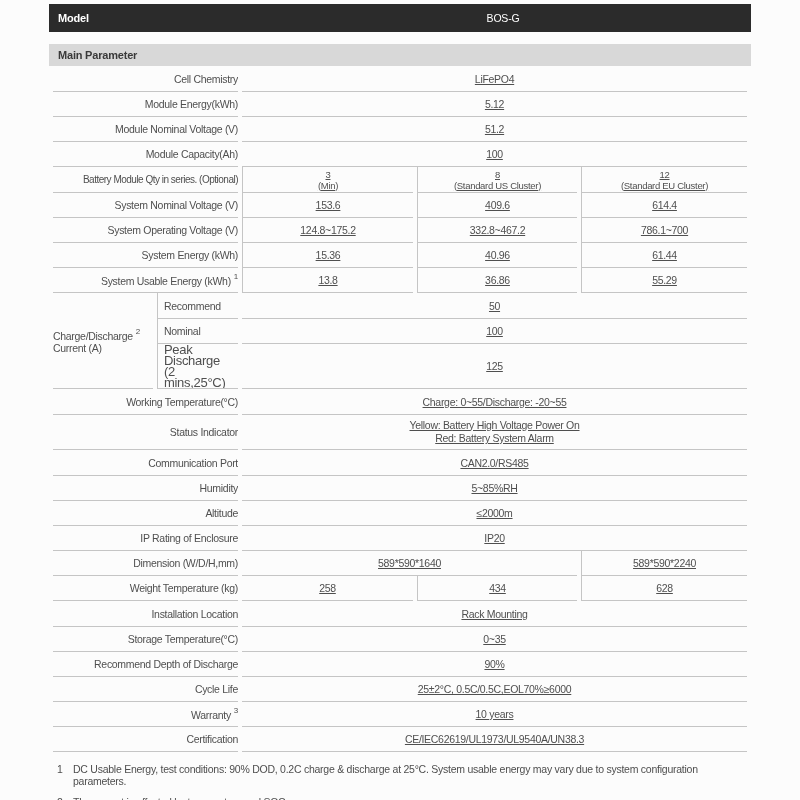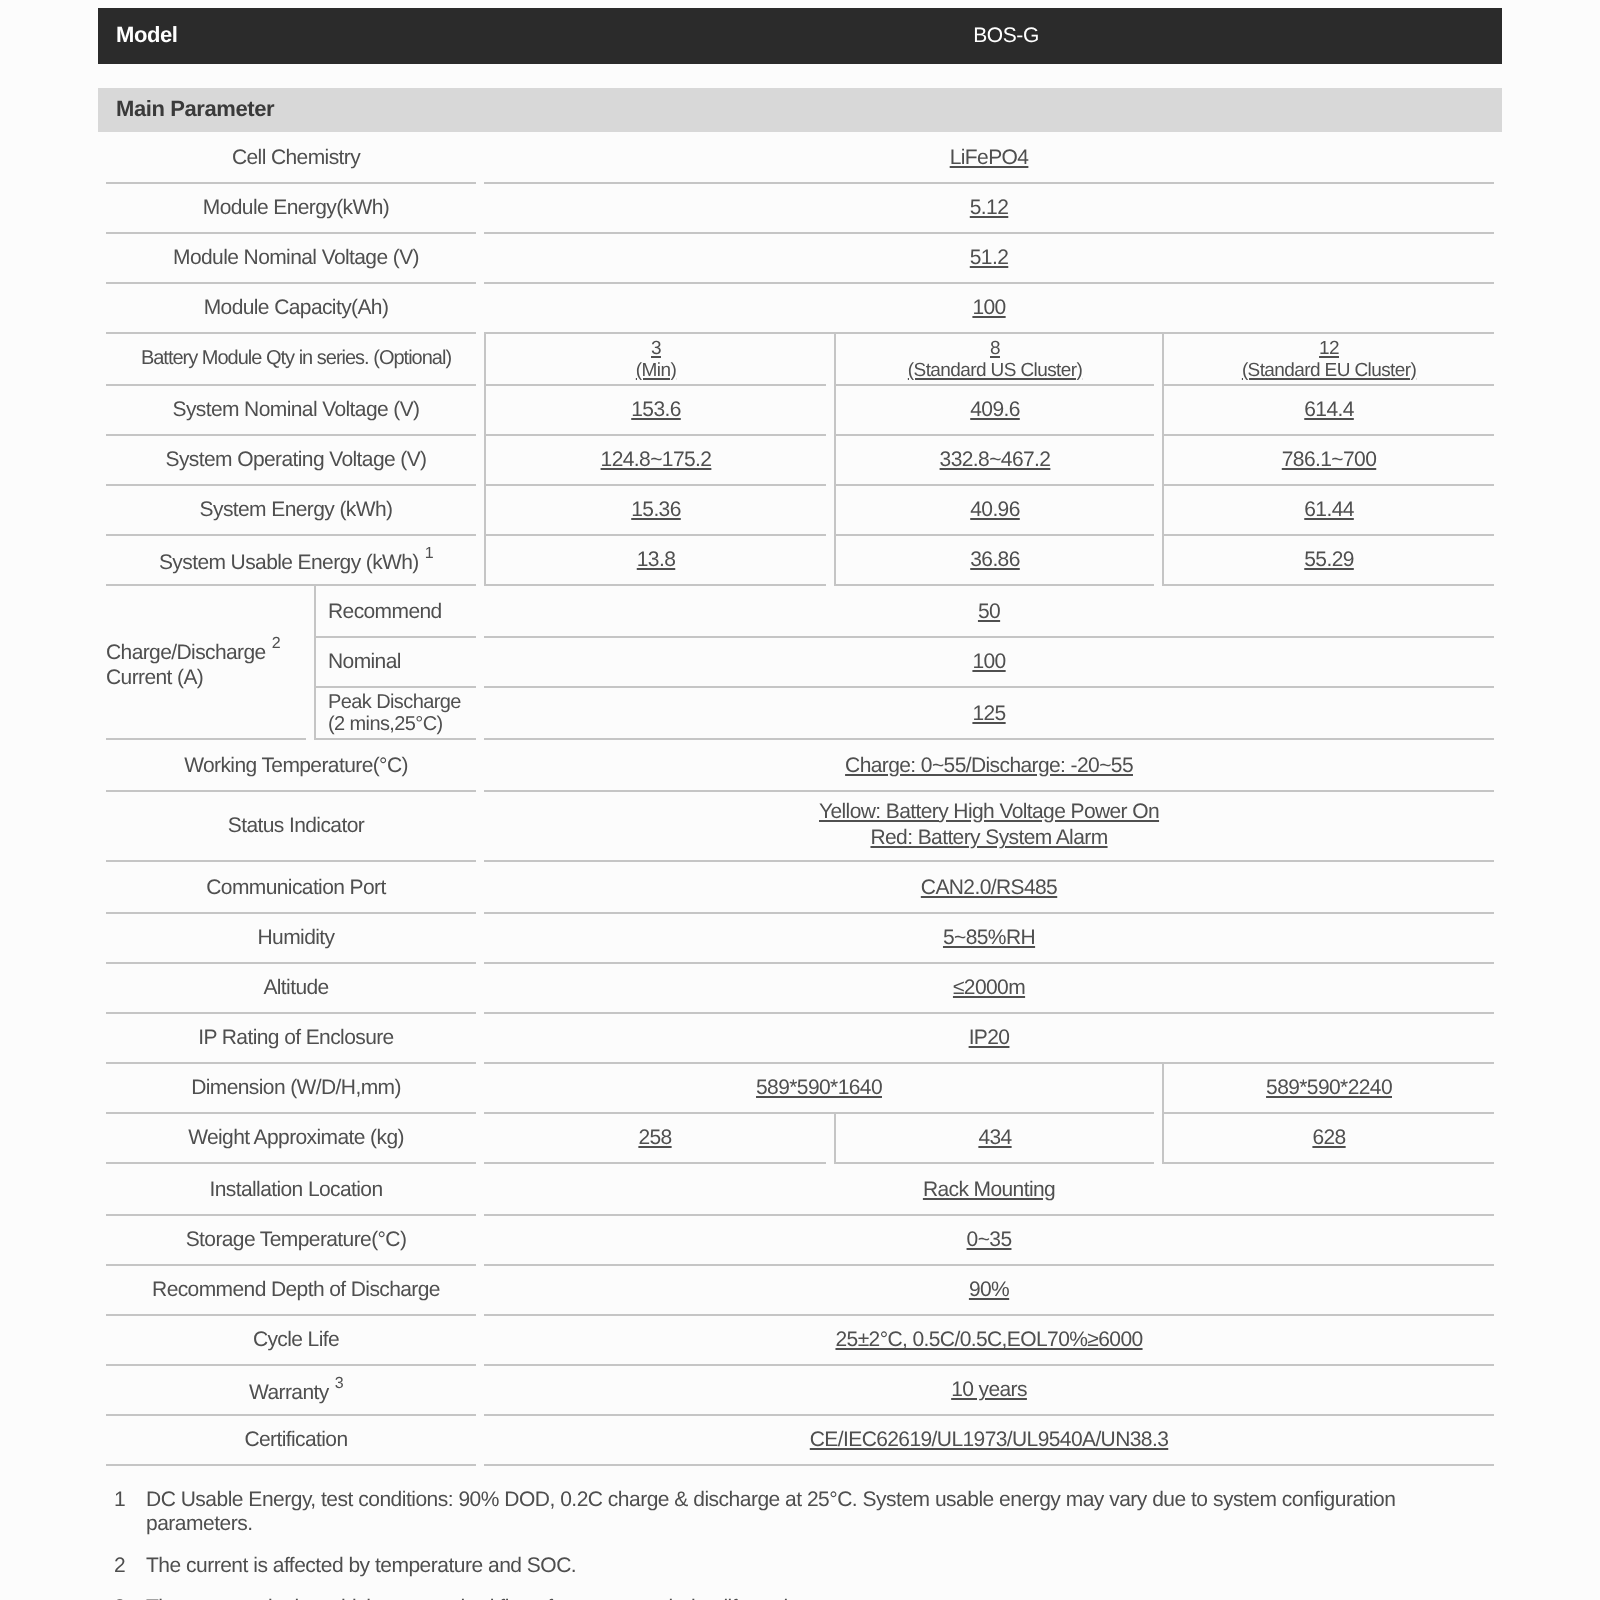--- a/index.html
+++ b/index.html
@@ -40,27 +40,27 @@
   }
   col.c1{width:100px} col.c2{width:81px} col.c3{width:171px} col.c4{width:160px} col.c5{width:166px}
   .spec td {
     border-bottom:1px solid #c5c5c5;
     font-size:10.5px; color:#4f4f4f; letter-spacing:-0.3px;
     vertical-align:middle; padding:0; overflow:hidden;
   }
   .spec tr    { height:25px; }
   .spec tr.h26{ height:26px; }
   .spec tr.h35{ height:35px; }
-  td.lbl  { text-align:center; padding-left:5px; }
+  td.lbl  { text-align:right; padding-left:5px; }
   td.lbl.tight { font-size:10px; letter-spacing:-0.5px; white-space:nowrap; }
   td.val  { text-align:center;text-decoration:underline; }
   td.bl   { border-left:1px solid #c5c5c5; }
   td.sublbl { text-align:left; padding-left:6px; }
   .sm div { font-size:9.5px; line-height:11px; text-align:center; }
-  .sm2 div{ font-size:10px; line-height:11px; text-align:left; }
+  .sm2 div{ font-size:13px; line-height:11px; text-align:left; }
   .line2 div { line-height:13.5px; }
   td.merged-lbl { text-align:left; white-space:nowrap; }
   td.merged-lbl div { line-height:13px; }
   sup.fn-ref { font-size:8px; margin-left:3px; position:relative; top:-1px; }
 
   
   .footnotes { margin-top:11px; padding-left:8px; }
   .fn { display:flex; margin-bottom:9px; font-size:10.5px; color:#4e4e4e; letter-spacing:-0.25px; }
   .fn .fn-num { width:16px; flex:0 0 16px; }
   .fn .fn-text { flex:1; }
@@ -209,21 +209,21 @@
         <td class="val" colspan="3">IP20</td>
       </tr>
 
       <tr>
         <td class="lbl" colspan="2">Dimension (W/D/H,mm)</td>
         <td class="val" colspan="2">589*590*1640</td>
         <td class="val bl">589*590*2240</td>
       </tr>
 
       <tr>
-        <td class="lbl" colspan="2">Weight Approximate (kg)</td>
+        <td class="lbl" colspan="2">Weight Temperature (kg)</td>
         <td class="val">258</td>
         <td class="val bl">434</td>
         <td class="val bl">628</td>
       </tr>
 
       <tr class="h26">
         <td class="lbl" colspan="2">Installation Location</td>
         <td class="val" colspan="3">Rack Mounting</td>
       </tr>
 

